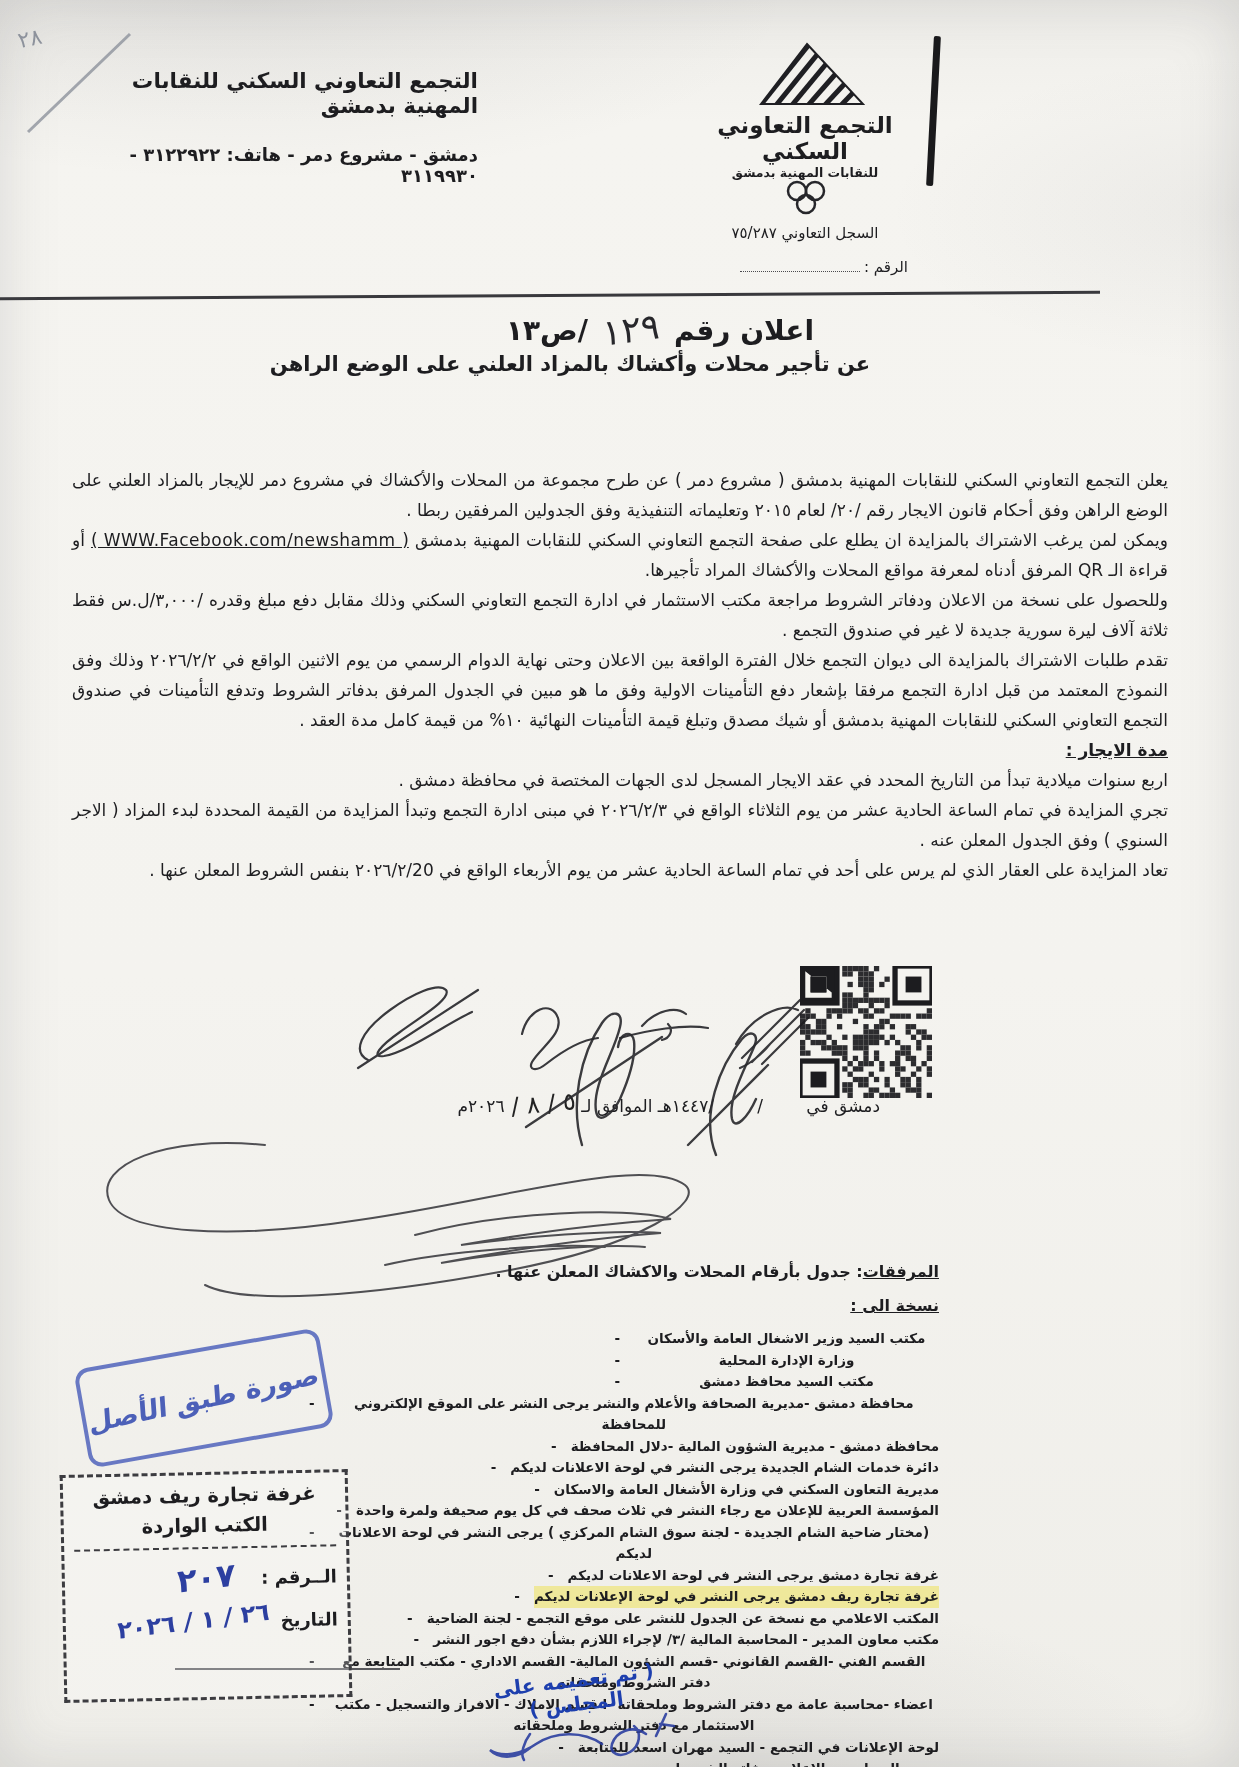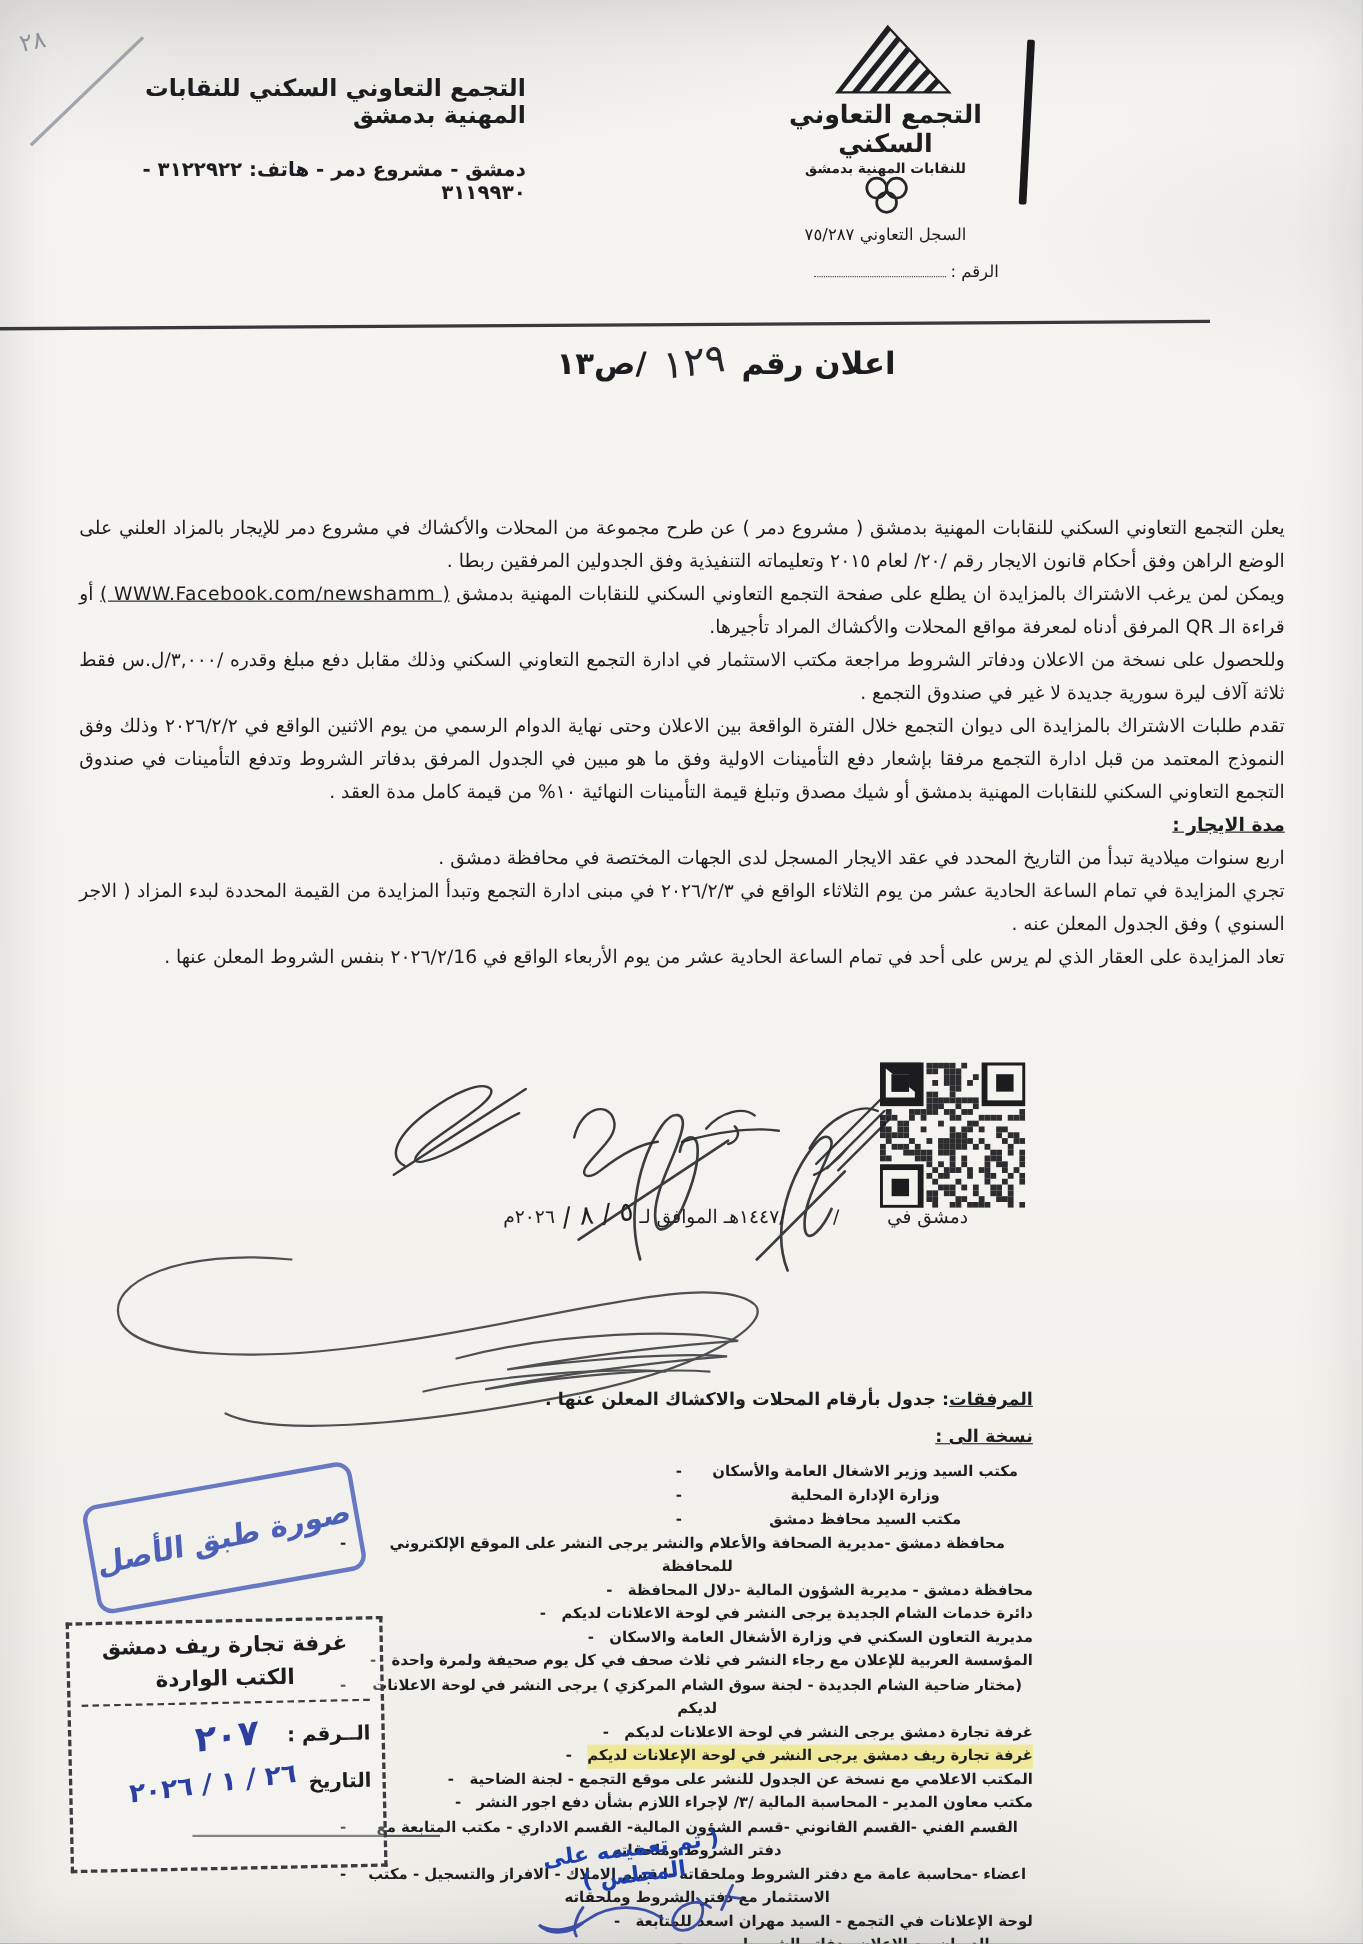--- a/index.html
+++ b/index.html
@@ -14,21 +14,21 @@
     box-shadow:inset 0 0 60px rgba(90,90,95,.18);
     direction:rtl;
   }
   .abs{position:absolute;}
   
   .pencil-num{left:18px;top:26px;color:#8d929c;font-size:22px;transform:rotate(-12deg);direction:ltr;}
   .pencil-slash{left:18px;top:28px;width:130px;height:110px;pointer-events:none;}
   .hdr-left{left:78px;top:68px;width:400px;text-align:right;}
   .org-name{font-weight:bold;font-size:21.5px;letter-spacing:.5px;}
   .org-phone{margin-top:26px;font-size:18px;font-weight:bold;letter-spacing:1px;}
-  .logo-block{left:690px;top:22px;width:230px;text-align:center;}
+  .logo-block{left:690px;top:42px;width:230px;text-align:center;}
   .brand{font-weight:bold;font-size:23px;margin-top:2px;letter-spacing:-.5px;}
   .brand-sub{font-size:12.5px;font-weight:bold;margin-top:1px;letter-spacing:1px;}
   .registry{font-size:15px;margin-top:4px;}
   .num-line{margin-top:16px;font-size:15px;text-align:right;padding-right:12px;}
   .blank-line{display:inline-block;width:120px;border-bottom:1.5px dotted #4a4a4e;height:12px;margin-right:4px;}
   .ink-bar{left:930px;top:36px;width:7px;height:150px;background:#1a1a1c;transform:rotate(3deg);border-radius:2px;}
   
   .divider{left:0;top:294px;width:1100px;height:3px;background:#39393d;transform:rotate(-.35deg);}
   .title-row{left:420px;top:312px;width:480px;display:flex;direction:rtl;justify-content:center;align-items:center;gap:14px;}
   .title-txt{font-weight:bold;font-size:28px;}
@@ -120,30 +120,31 @@
   </div>
 
   <div class="abs ink-bar"></div>
 
   <div class="abs divider"></div>
   <div class="abs title-row">
     <span class="title-txt">اعلان رقم</span>
     <span class="hand-num">١٢٩</span>
     <span class="title-txt">/ص١٣</span>
   </div>
+  <div class="abs subtitle">عن تأجير محلات وأكشاك بالمزاد العلني على الوضع الراهن</div>
 
   <div class="abs body-text">
     <p>يعلن التجمع التعاوني السكني للنقابات المهنية بدمشق ( مشروع دمر ) عن طرح مجموعة من المحلات والأكشاك في مشروع دمر للإيجار بالمزاد العلني على الوضع الراهن وفق أحكام قانون الايجار رقم /٢٠/ لعام ٢٠١٥ وتعليماته التنفيذية وفق الجدولين المرفقين ربطا .</p>
     <p><span>ويمكن لمن يرغب الاشتراك بالمزايدة ان يطلع على صفحة التجمع التعاوني السكني للنقابات المهنية بدمشق</span> <span class="url">( WWW.Facebook.com/newshamm )</span> <span>أو قراءة الـ QR المرفق أدناه لمعرفة مواقع المحلات والأكشاك المراد تأجيرها.</span></p>
     <p>وللحصول على نسخة من الاعلان ودفاتر الشروط مراجعة مكتب الاستثمار في ادارة التجمع التعاوني السكني وذلك مقابل دفع مبلغ وقدره /٣,٠٠٠/ل.س فقط ثلاثة آلاف ليرة سورية جديدة لا غير في صندوق التجمع .</p>
     <p>تقدم طلبات الاشتراك بالمزايدة الى ديوان التجمع خلال الفترة الواقعة بين الاعلان وحتى نهاية الدوام الرسمي من يوم الاثنين الواقع في ٢٠٢٦/٢/٢ وذلك وفق النموذج المعتمد من قبل ادارة التجمع مرفقا بإشعار دفع التأمينات الاولية وفق ما هو مبين في الجدول المرفق بدفاتر الشروط وتدفع التأمينات في صندوق التجمع التعاوني السكني للنقابات المهنية بدمشق أو شيك مصدق وتبلغ قيمة التأمينات النهائية ١٠% من قيمة كامل مدة العقد .</p>
     <p class="p-heading">مدة الايجار :</p>
     <p>اربع سنوات ميلادية تبدأ من التاريخ المحدد في عقد الايجار المسجل لدى الجهات المختصة في محافظة دمشق .</p>
     <p>تجري المزايدة في تمام الساعة الحادية عشر من يوم الثلاثاء الواقع في ٢٠٢٦/٢/٣ في مبنى ادارة التجمع وتبدأ المزايدة من القيمة المحددة لبدء المزاد ( الاجر السنوي ) وفق الجدول المعلن عنه .</p>
-    <p>تعاد المزايدة على العقار الذي لم يرس على أحد في تمام الساعة الحادية عشر من يوم الأربعاء الواقع في ٢٠٢٦/٢/16 بنفس الشروط المعلن عنها .</p>
+    <p>تعاد المزايدة على العقار الذي لم يرس على أحد في تمام الساعة الحادية عشر من يوم الأربعاء الواقع في ٢٠٢٦/٢/20 بنفس الشروط المعلن عنها .</p>
   </div>
 
   <svg class="abs sig" style="left:350px;top:972px;" width="470" height="115" viewBox="0 0 470 115">
     <g fill="none" stroke="#2a2a2e" stroke-width="2.2" stroke-linecap="round" opacity=".92">
       <path d="M18,88 C2,80 10,60 40,38 C62,22 88,10 96,18 C102,26 72,44 50,60 C30,74 20,86 34,84 C58,80 96,52 122,40"></path>
       <path d="M8,96 L128,18"></path>
       <path d="M172,62 c6,-26 30,-34 36,-16 c5,16 -18,30 -26,44 c-4,8 4,10 14,2 c14,-11 34,-24 52,-26"></path>
       <path d="M292,54 c14,-16 34,-20 44,-12 m-66,24 c28,-8 64,-14 88,-10 m-40,-4 c6,6 2,14 -6,16"></path>
       <path d="M392,86 l58,-58 M402,90 l52,-52 M412,92 l46,-46 M386,72 c16,-28 46,-42 62,-34 M390,96 c10,-4 22,-14 30,-24"></path>
     </g>

